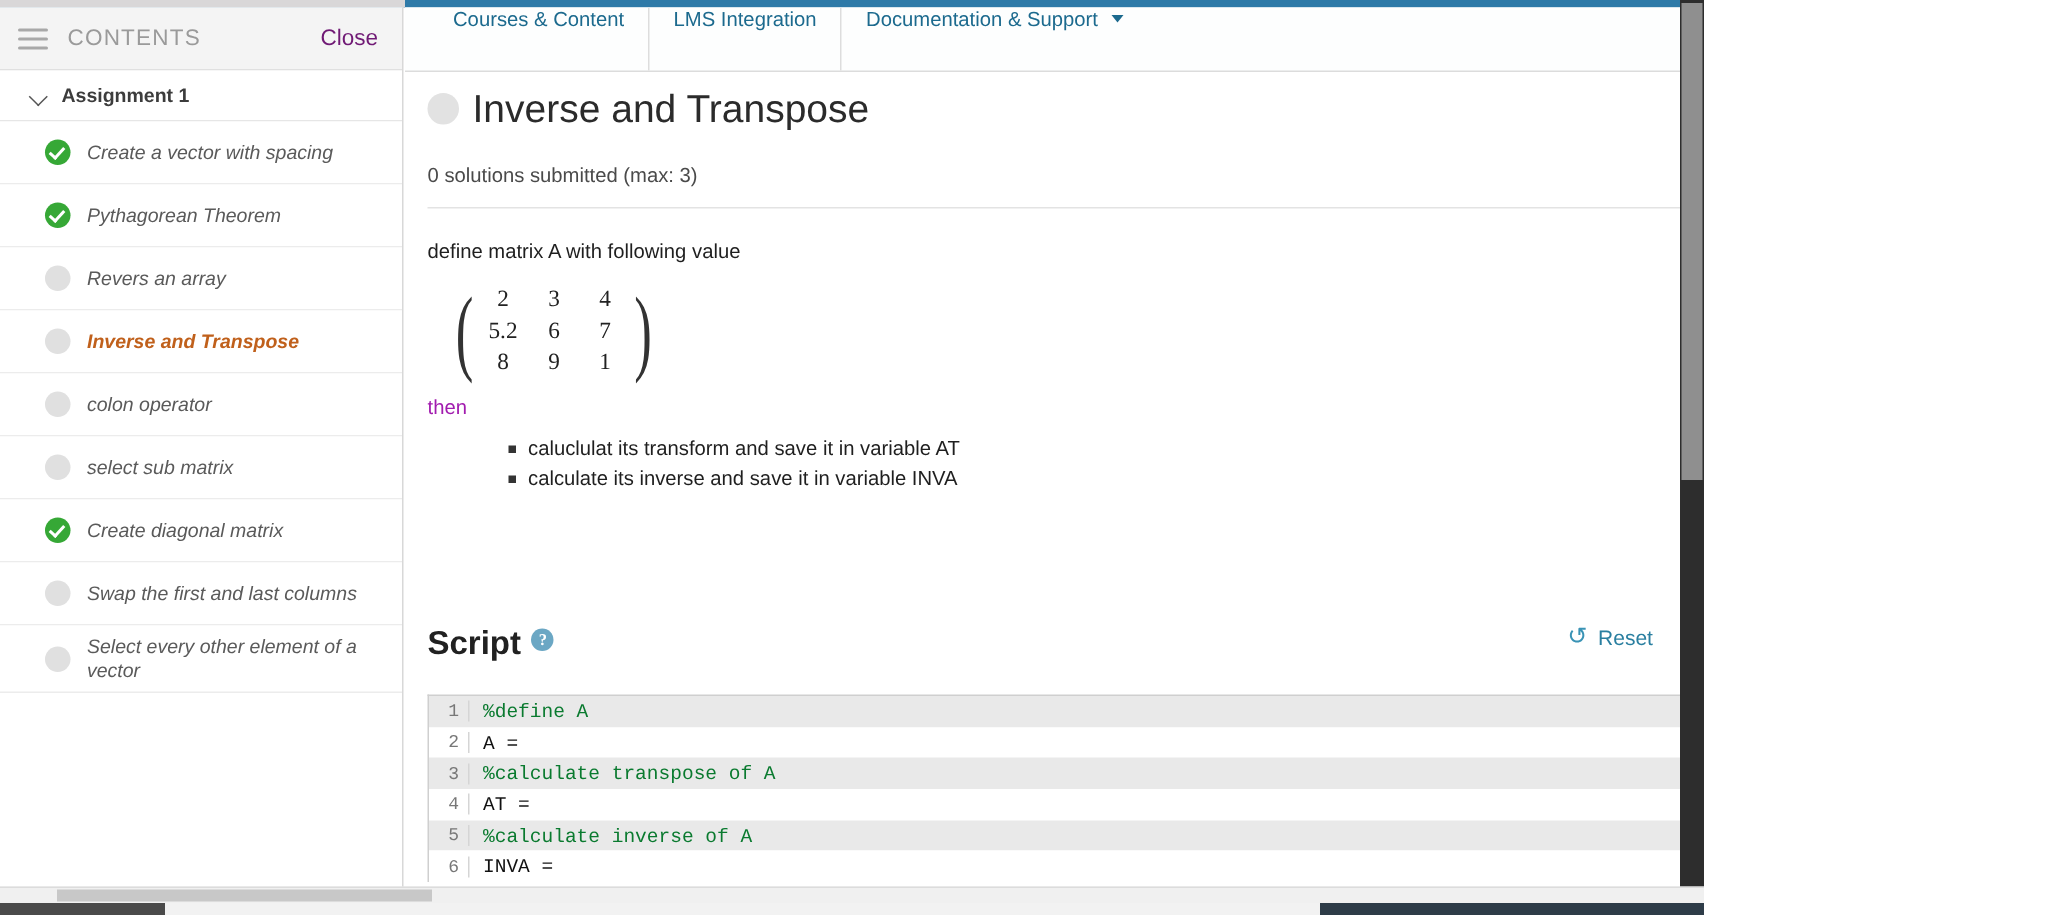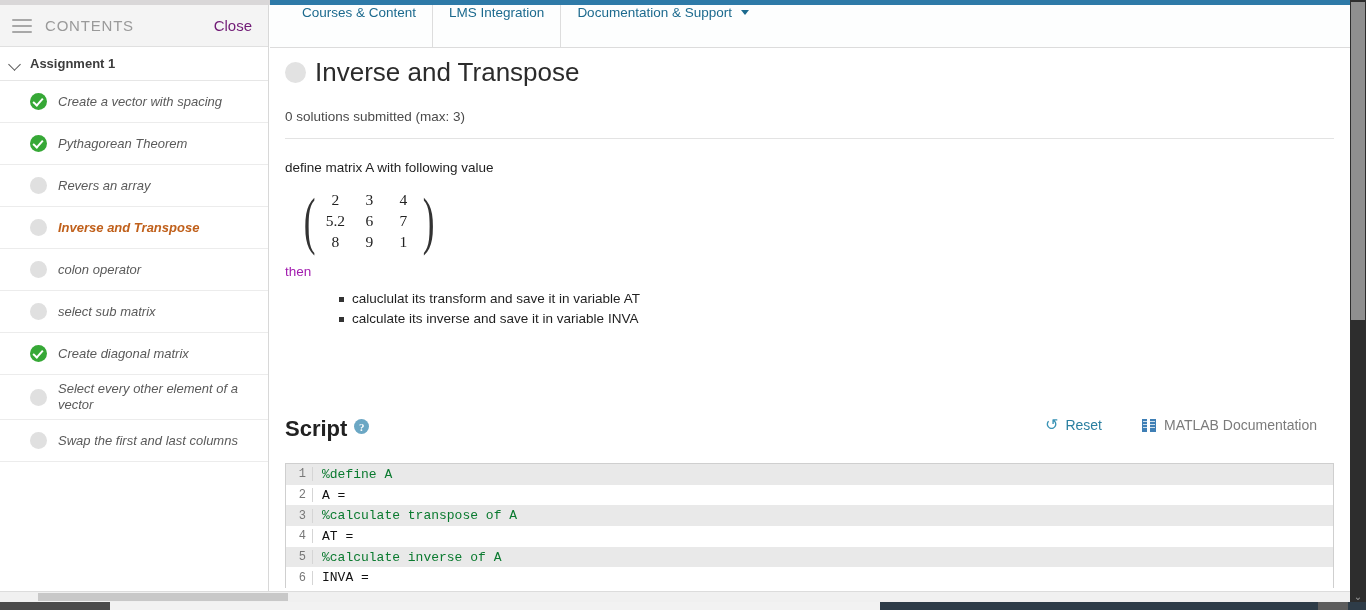--- a/index.html
+++ b/index.html
@@ -9,21 +9,21 @@
     width: 1366px;
     height: 610px;
     overflow: hidden;
     background: #ffffff;
     font-family: "Liberation Sans", sans-serif;
     -webkit-font-smoothing: antialiased;
   }
 
   #app {
     position: relative;
-    width: 1366px;
+    width: 1136px;
     height: 610px;
     overflow: hidden;
   }
 
   
   .top-strip {
     position: absolute;
     left: 0; top: 0;
     width: 1366px;
     height: 5px;
@@ -84,21 +84,21 @@
   .close-link {
     font-size: 15px;
     color: #701a75;
     cursor: pointer;
   }
 
   .assignment-row {
     height: 34px;
     display: flex;
     align-items: center;
-    padding-left: 9px;
+    padding-left: 20px;
     border-bottom: 1px solid #e6e6e6;
     box-sizing: border-box;
     background: #fff;
   }
   .chevron {
     width: 13px;
     height: 13px;
     margin-right: 8px;
     position: relative;
     flex: 0 0 auto;
@@ -542,25 +542,25 @@
         <li class="problem-item">
           <span class="status-dot"></span>
           <span class="problem-label">select sub matrix</span>
         </li>
         <li class="problem-item">
           <span class="status-dot done"></span>
           <span class="problem-label">Create diagonal matrix</span>
         </li>
         <li class="problem-item">
           <span class="status-dot"></span>
+          <span class="problem-label">Swap the first and last columns</span>
+        </li>
+        <li class="problem-item">
+          <span class="status-dot"></span>
           <span class="problem-label">Select every other element of a vector</span>
-        </li>
-        <li class="problem-item">
-          <span class="status-dot"></span>
-          <span class="problem-label">Swap the first and last columns</span>
         </li>
       </ul>
   </div>
 
   <div class="main">
 
     <div class="navbar" id="navbar">
         <div class="nav-item"><span>Courses &amp; Content</span></div>
         <div class="nav-item"><span>LMS Integration</span></div>
         <div class="nav-item"><span>Documentation &amp; Support</span><span class="nav-caret"></span></div>

